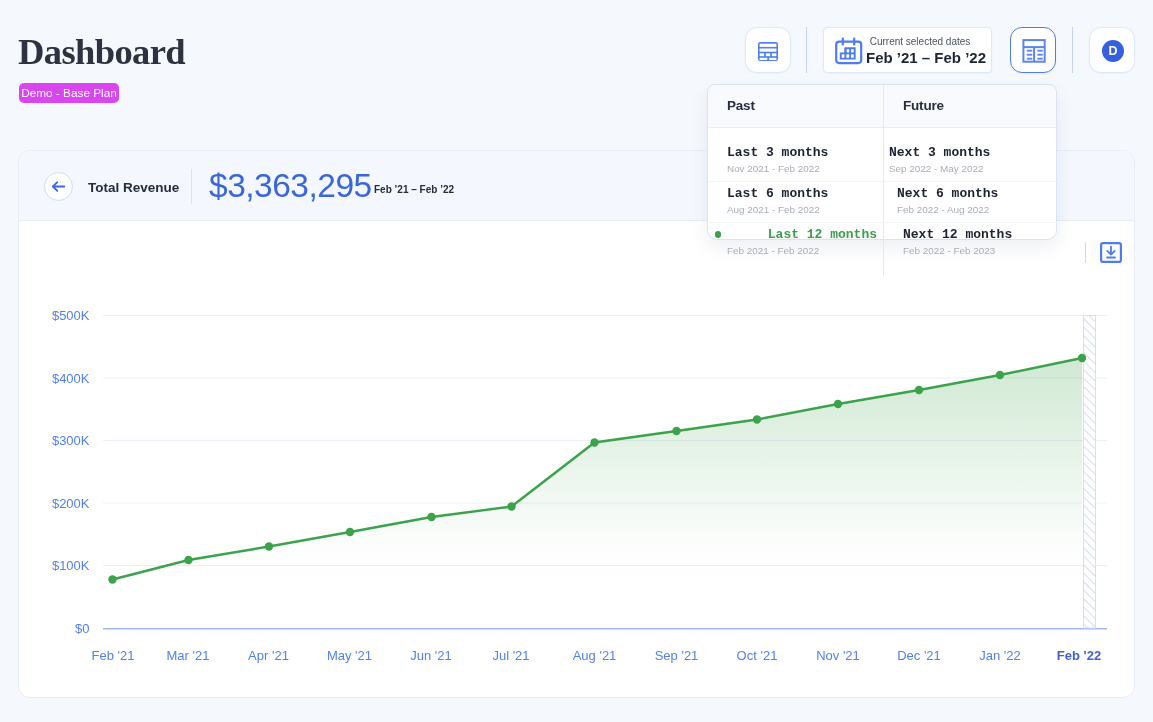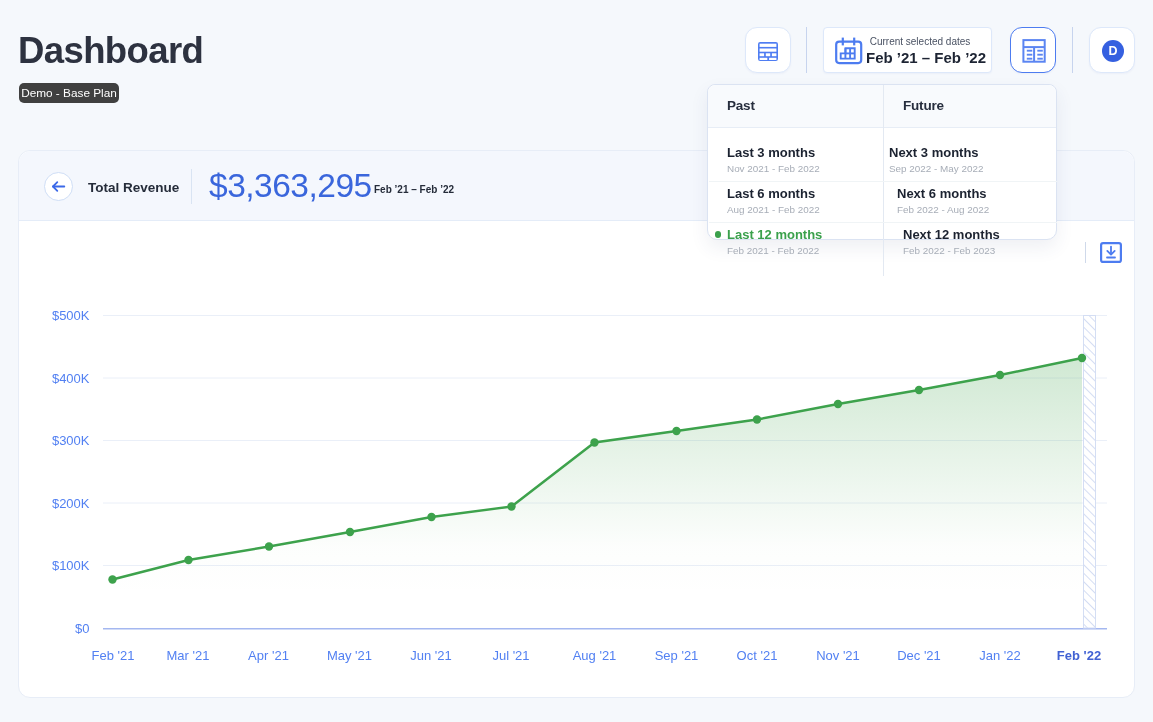--- a/index.html
+++ b/index.html
@@ -7,25 +7,25 @@
 body {
   font-family:"Liberation Sans", sans-serif;
   background:#f5f8fc;
   position:relative;
 }
 .abs { position:absolute; }
 
 
 #title {
   left:18px; top:30px;
-  font-size:36.5px; font-weight:700; color:#2d3240; letter-spacing:-0.6px;
+  font-size:36.5px; font-weight:700; color:#2d3240; letter-spacing:-0.6px;font-family:Liberation Serif, serif;
 }
 #badge {
   left:19px; top:83px; width:100px; height:20px;
-  background:#404040; color:#fff; border-radius:5px;
+  background:#d946ef; color:#fff; border-radius:5px;
   font-size:11.8px; line-height:20px; text-align:center; white-space:nowrap;
 }
 
 
 .iconbtn {
   width:46px; height:46px; background:#fff;
   border:1px solid #dde8fa; border-radius:12px;
   box-shadow:0 1px 2px rgba(80,110,180,0.06);
 }
 #btn1 { left:745px; top:27px; }
@@ -55,23 +55,23 @@
 }
 #ddHead {
   position:absolute; left:0; top:0; width:100%; height:43px;
   background:#f8fafd; border-bottom:1px solid #e7edf6;
   border-radius:8px 8px 0 0;
 }
 #ddVdiv { position:absolute; left:175px; top:0; width:1px; height:191px; background:#e3e9f2; }
 .ddColTitle { position:absolute; top:13px; font-size:13.5px; font-weight:700; color:#272e3e; letter-spacing:-0.2px; }
 .ddRow { position:absolute; left:1px; width:348px; height:1px; background:#f0f4f6; }
 .ddItem { position:absolute; width:150px; }
-.ddItem .t { font-size:13px; font-weight:700; color:#1b2230; }
+.ddItem .t { font-size:13px; font-weight:700; color:#1b2230;font-family:Liberation Mono, monospace; }
 .ddItem .s { font-size:9.9px; color:#a7adb7; margin-top:3px; }
-.ddItem.sel .t { color:#3aa04c; }
+.ddItem.sel .t { color:#3aa04c;text-align:right; }
 .ddDot { position:absolute; left:-12.5px; top:4px; width:6.5px; height:6.5px; border-radius:50%; background:#3aa04c; }
 
 
 #card {
   left:18px; top:150px; width:1117px; height:548px;
   background:#fff; border:1px solid #e7edf7; border-radius:12px;
 }
 #cardHead {
   position:absolute; left:0; top:0; width:100%; height:70px;
   background:#f4f7fd; border-bottom:1px solid #e4ecf8;

